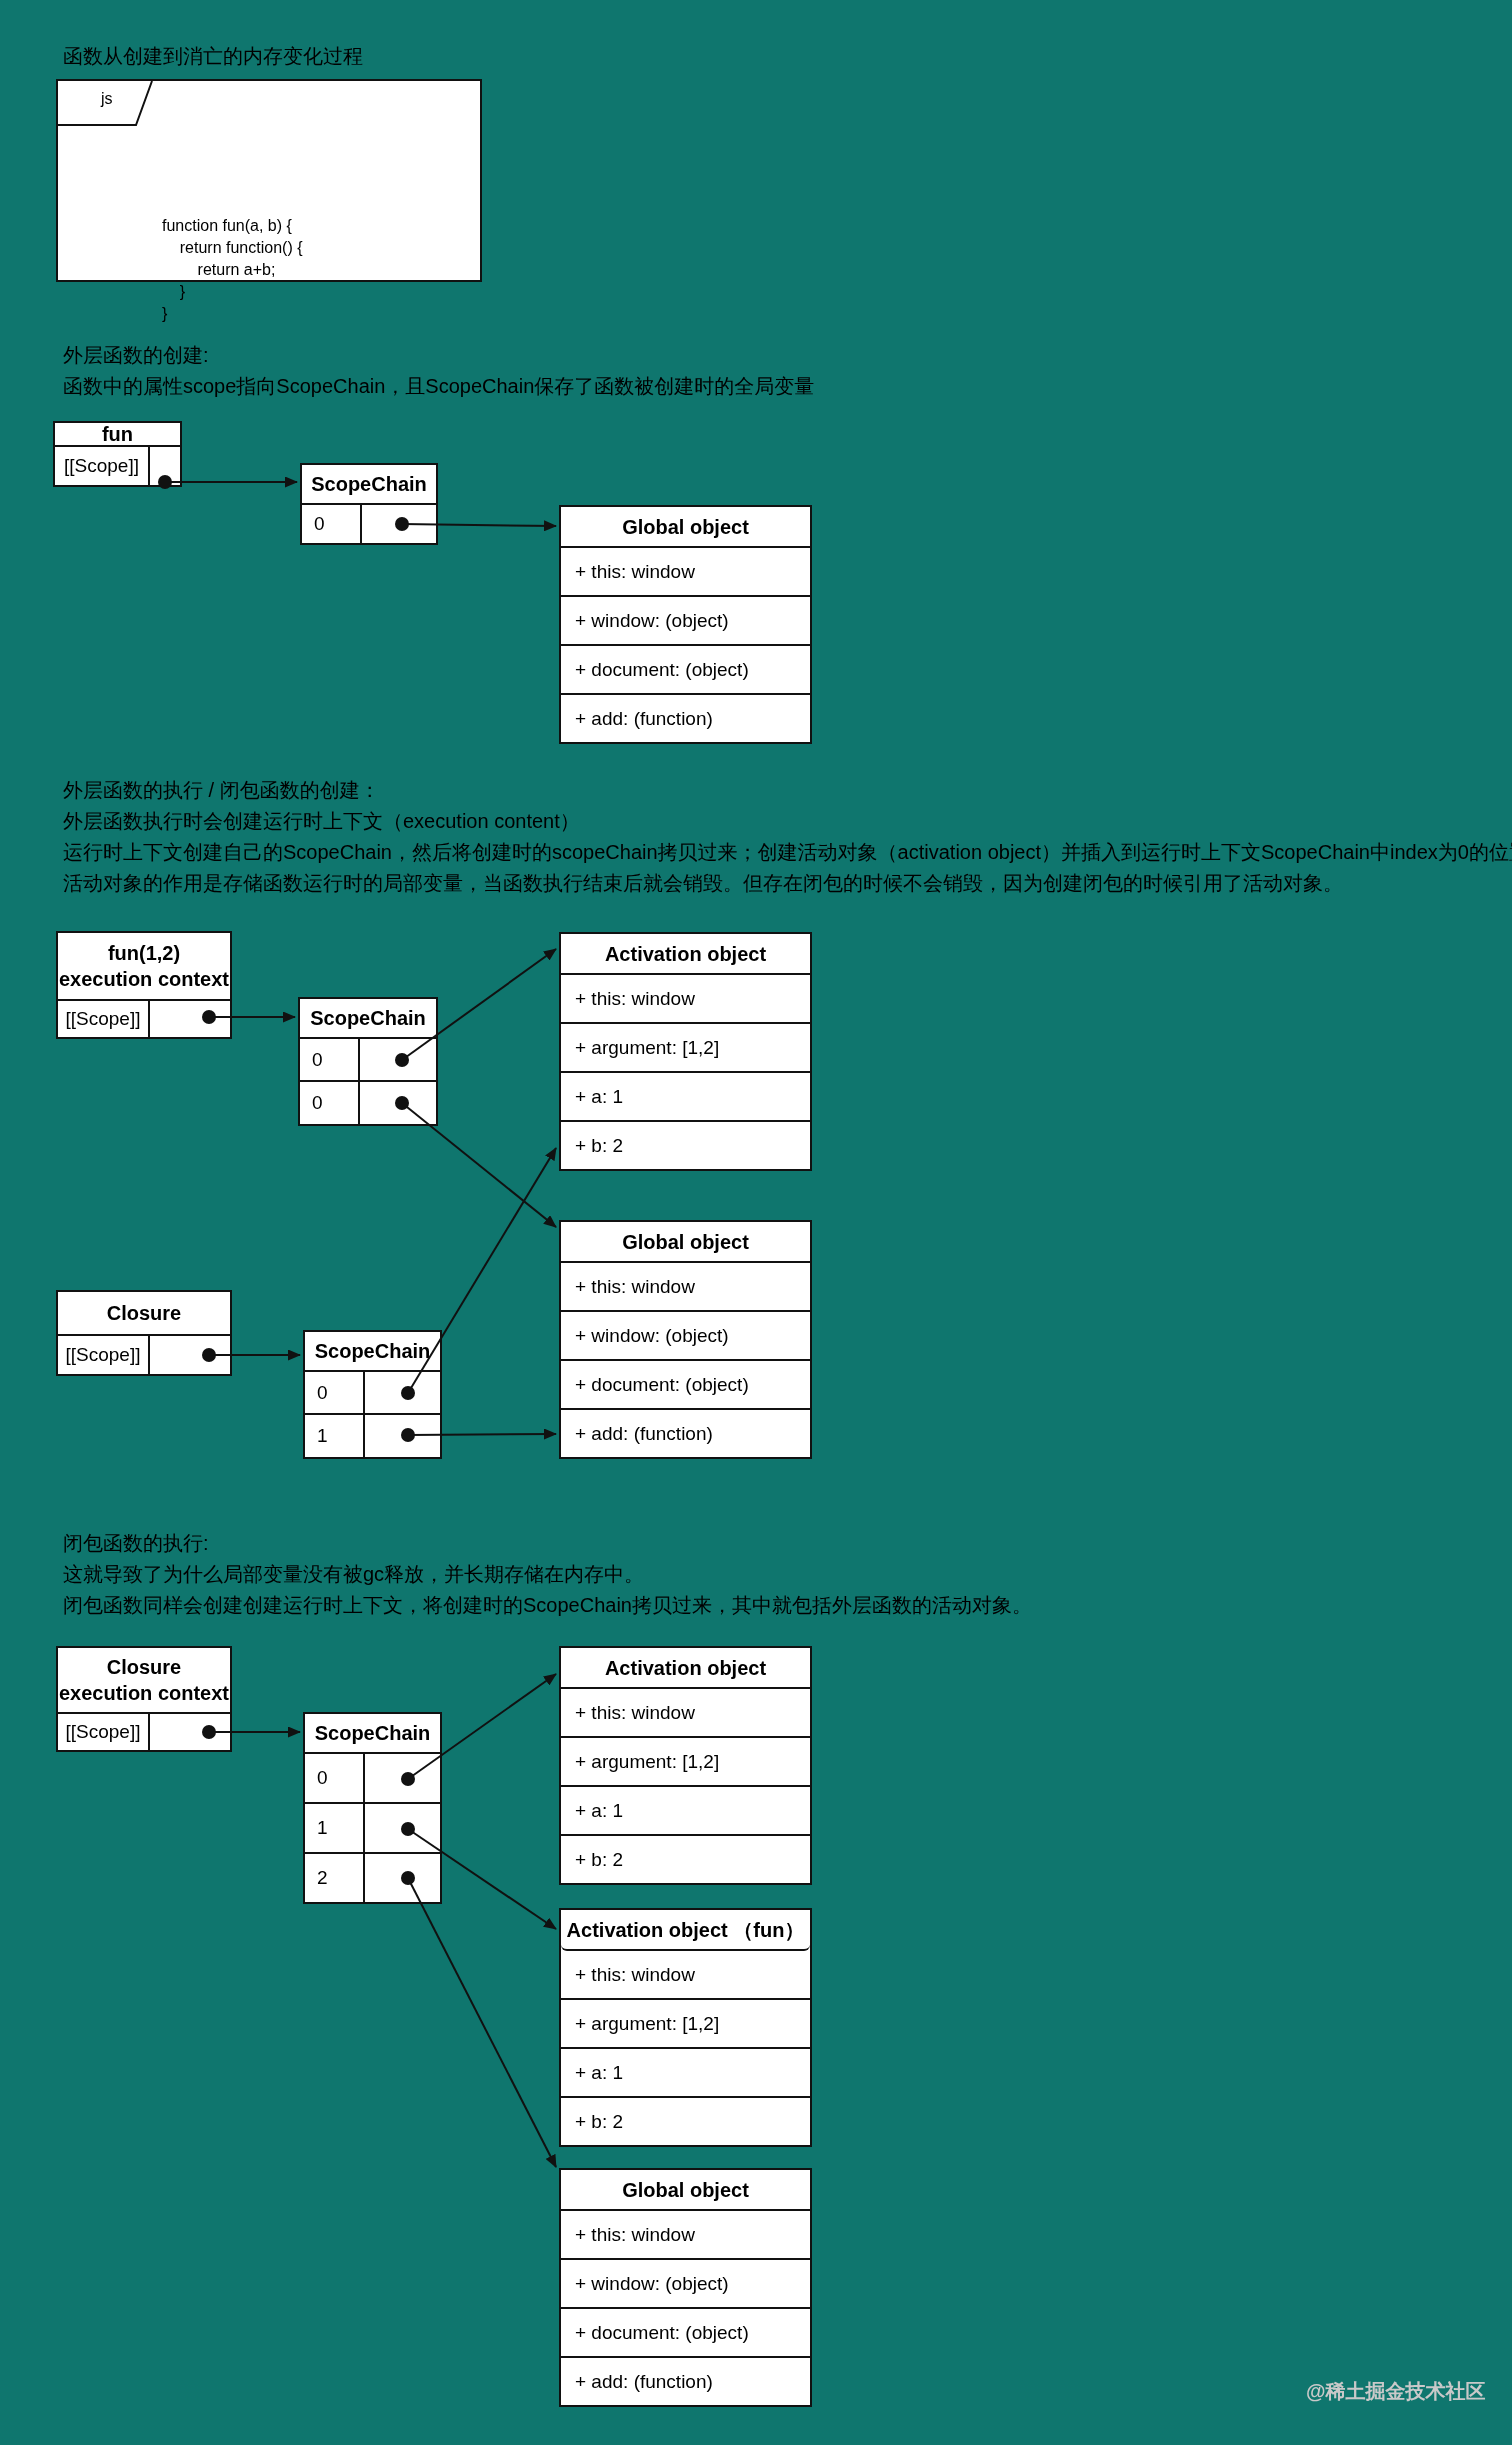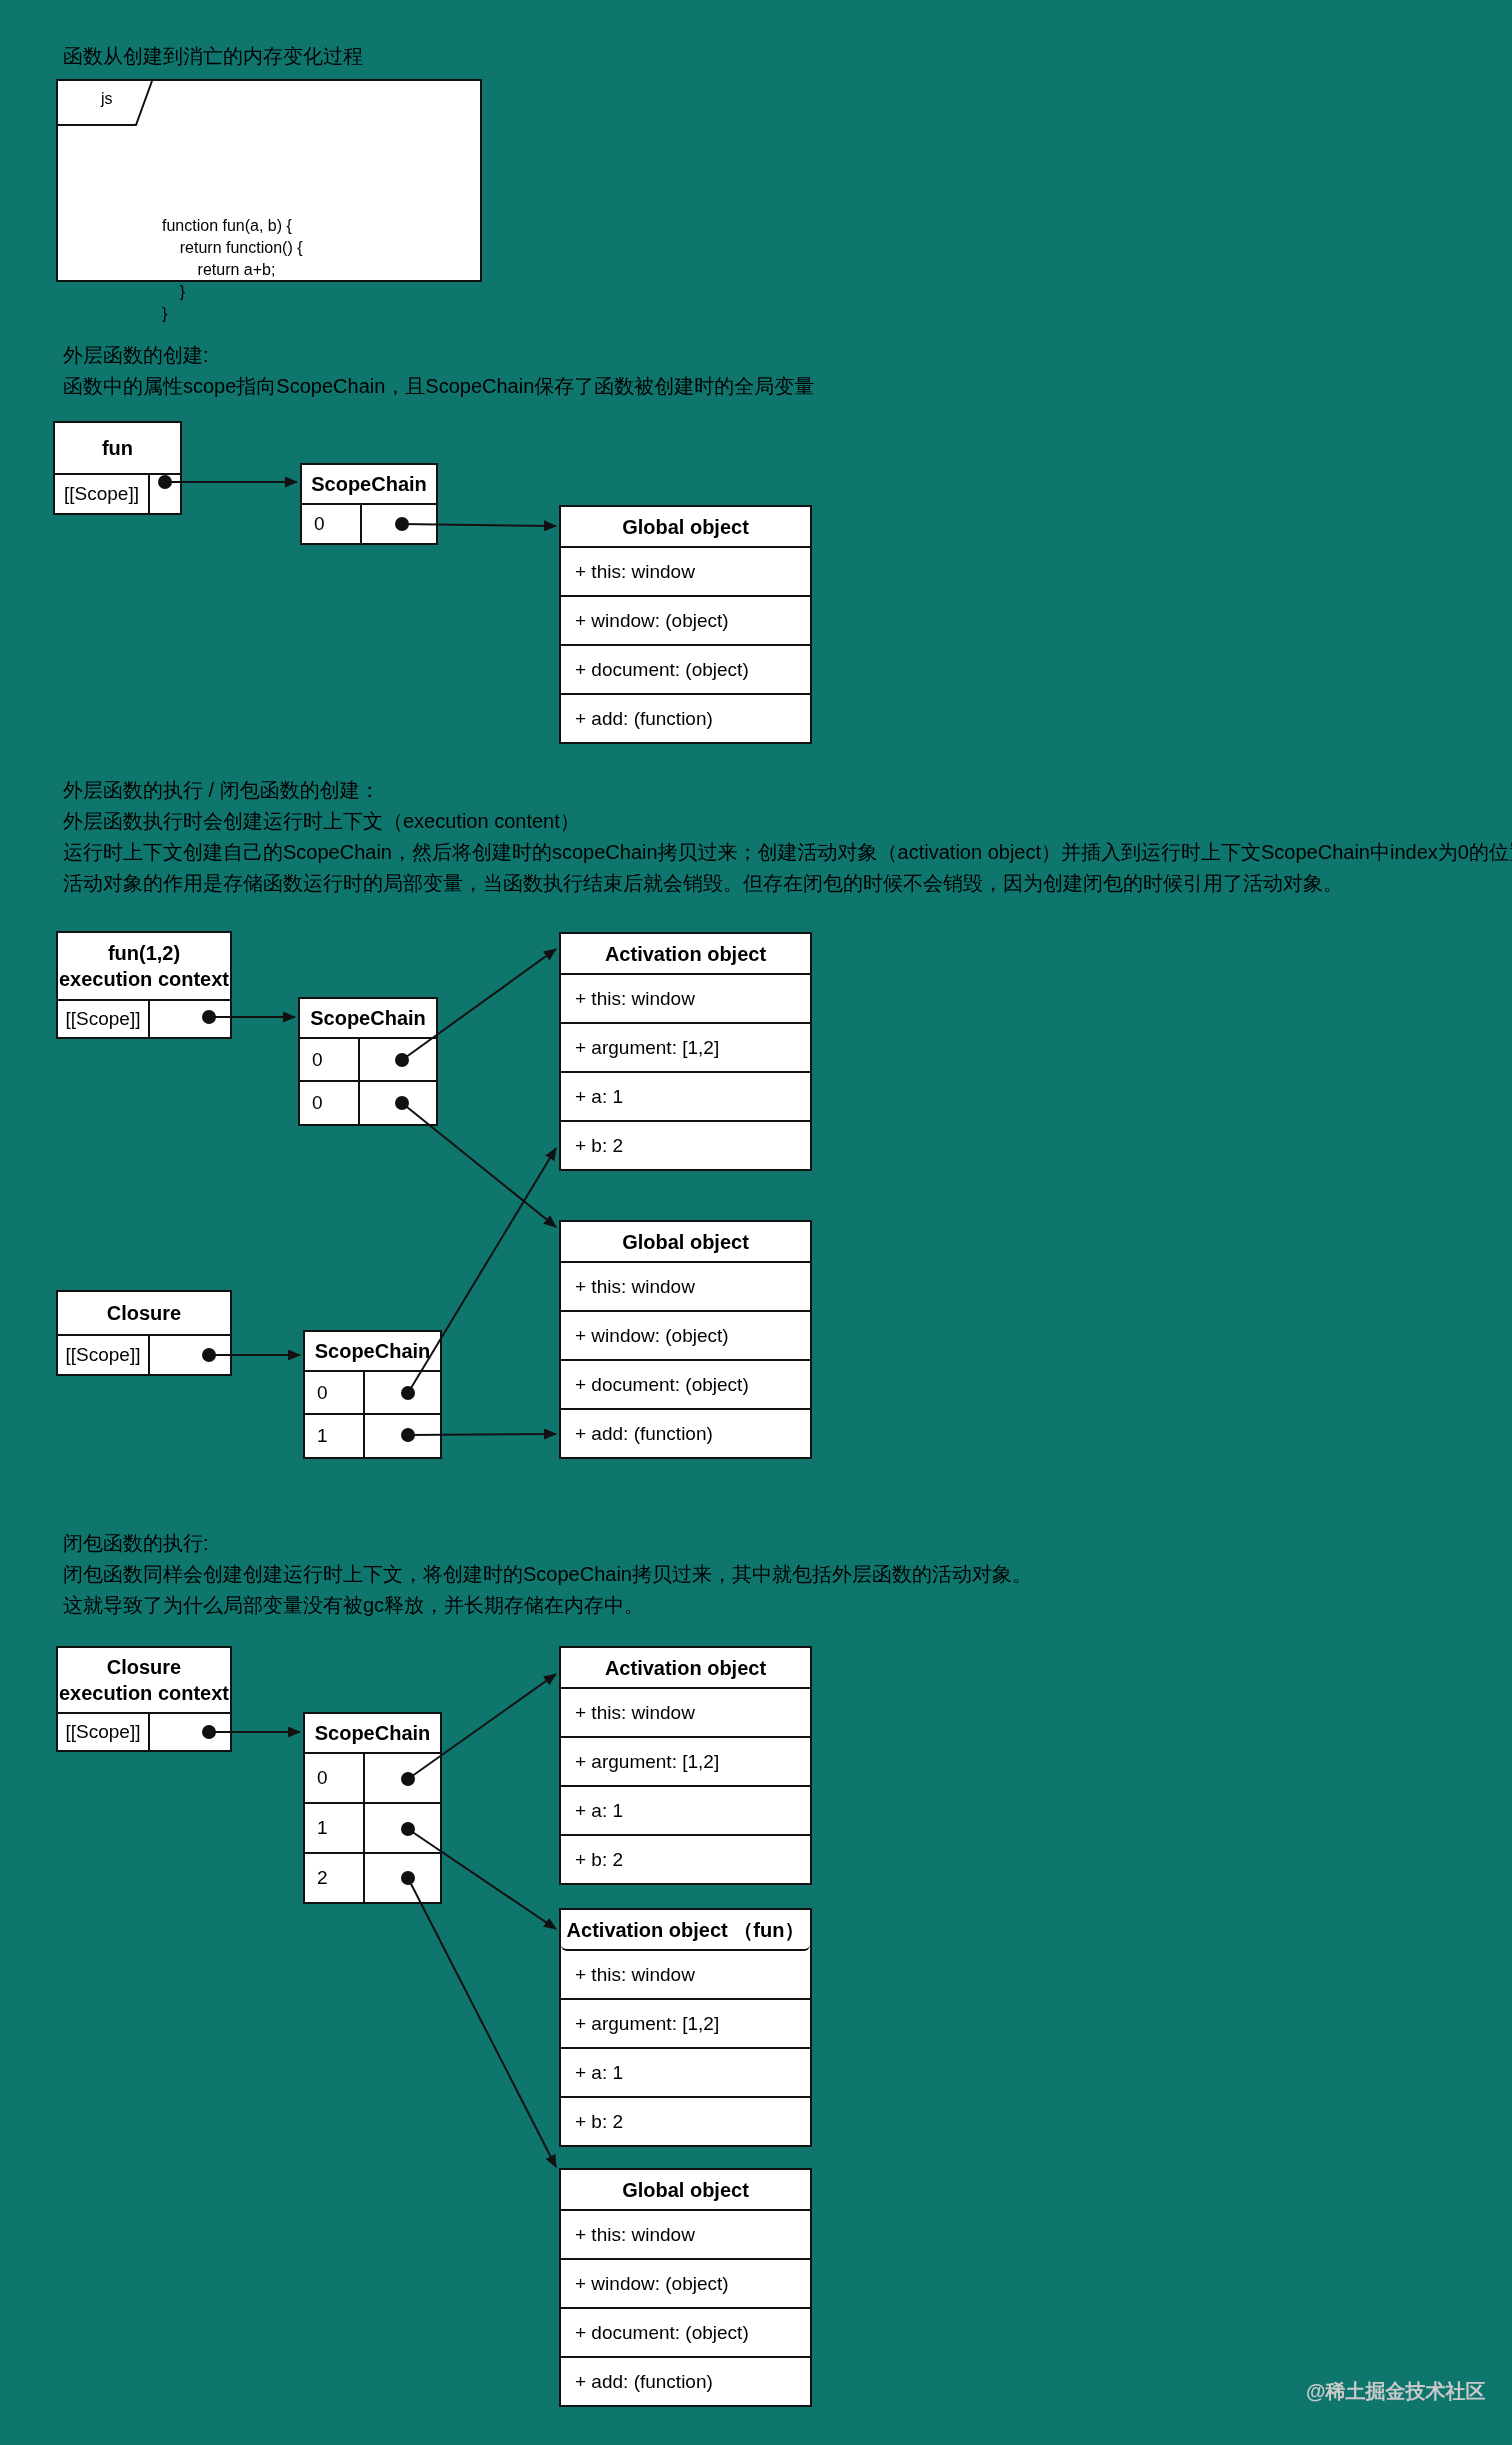--- a/index.html
+++ b/index.html
@@ -52,21 +52,21 @@
     </div>
   </div>
   <div class="code-tab-label">js</div>
 
   <div class="section" style="top:340px;">
     <div>外层函数的创建:</div>
     <div>函数中的属性scope指向ScopeChain，且ScopeChain保存了函数被创建时的全局变量</div>
   </div>
 
   <div class="box" style="left:53px;top:421px;width:129px;">
-    <div class="hdr" style="height:52px;">fun</div>
+    <div class="hdr" style="height:24px;">fun</div>
     <div class="srow" style="height:38px;">
       <div class="cell-l" style="width:95px;">[[Scope]]</div>
       <div class="cell-r"></div>
     </div>
   </div>
 
   <div class="box" style="left:300px;top:463px;width:138px;">
     <div class="hdr" style="height:40px;">ScopeChain</div>
     <div class="chain-row" style="height:38px;">
       <div class="chain-idx">0</div>
@@ -143,22 +143,22 @@
       <div class="chain-dotcell"></div>
     </div>
     <div class="chain-row" style="height:42px;">
       <div class="chain-idx">1</div>
       <div class="chain-dotcell"></div>
     </div>
   </div>
 
   <div class="section" style="top:1528px;">
     <div>闭包函数的执行:</div>
+    <div>这就导致了为什么局部变量没有被gc释放，并长期存储在内存中。</div>
     <div>闭包函数同样会创建创建运行时上下文，将创建时的ScopeChain拷贝过来，其中就包括外层函数的活动对象。</div>
-    <div>这就导致了为什么局部变量没有被gc释放，并长期存储在内存中。</div>
   </div>
 
   <div class="box" style="left:56px;top:1646px;width:176px;">
     <div class="hdr" style="height:66px;">
       <div>Closure</div>
       <div>execution context</div>
     </div>
     <div class="srow" style="height:36px;">
       <div class="cell-l" style="width:92px;">[[Scope]]</div>
       <div class="cell-r"></div>

